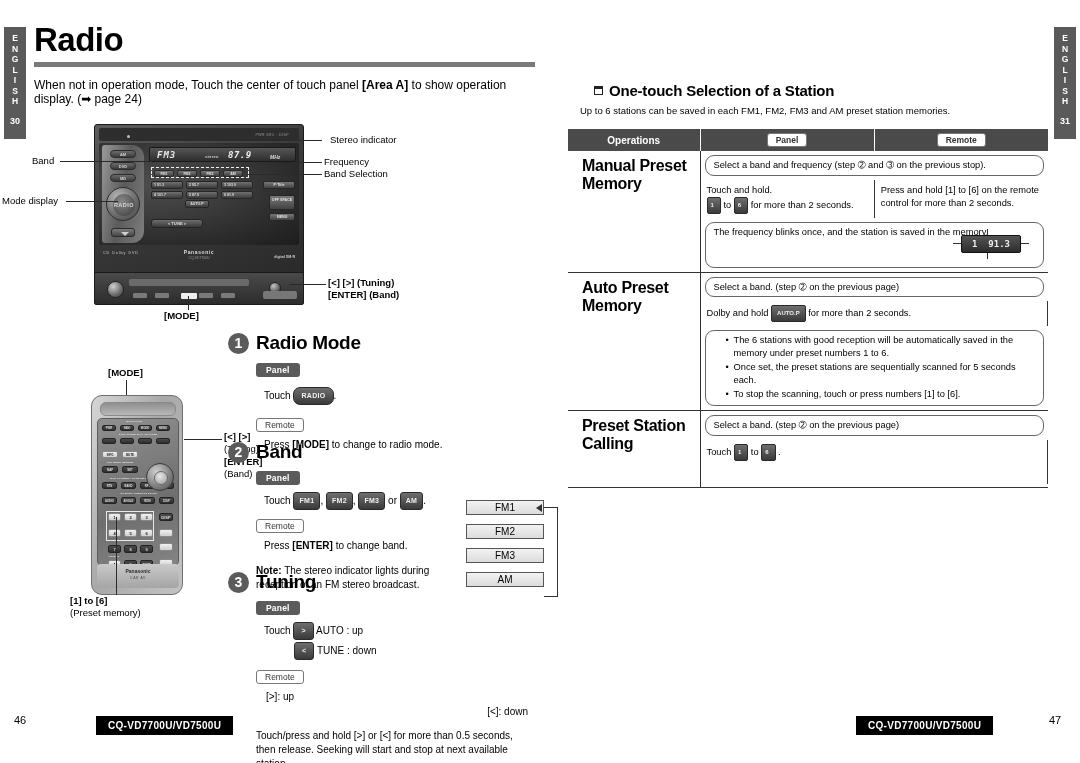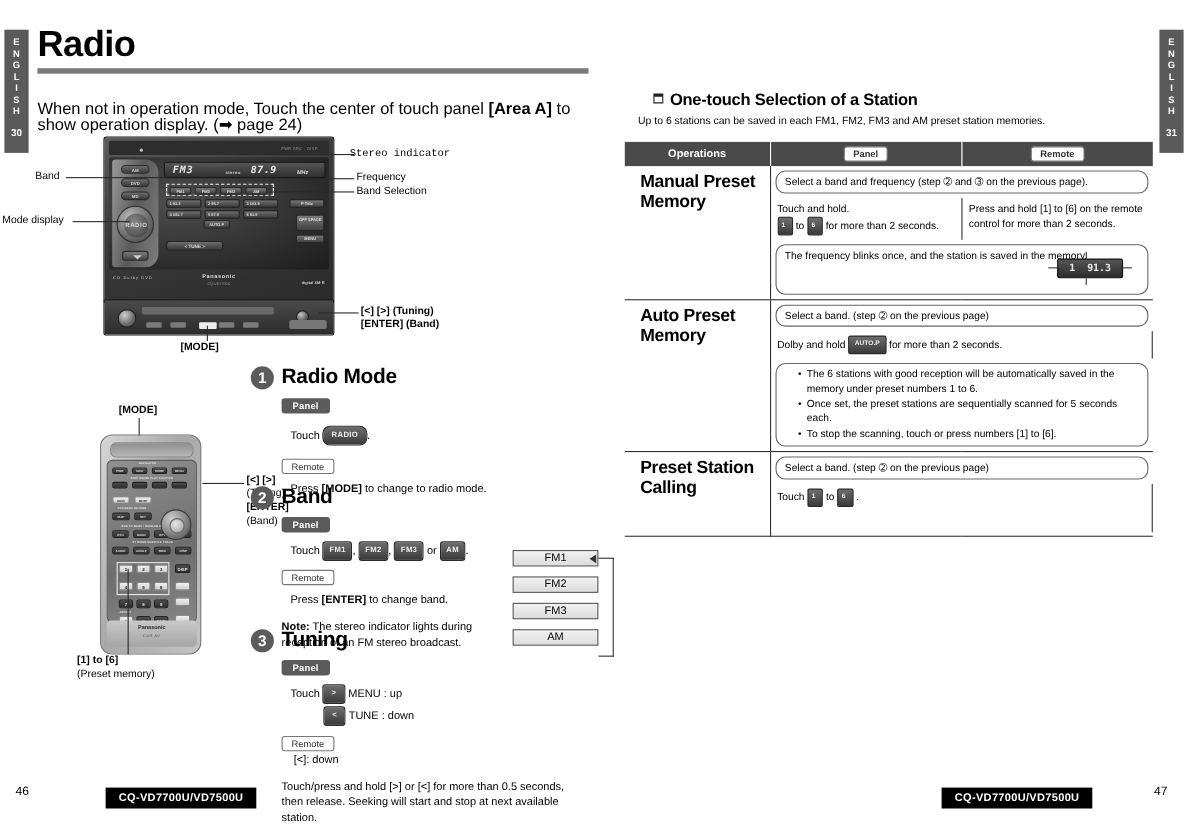--- a/index.html
+++ b/index.html
@@ -32,21 +32,21 @@
 
   
   .col-left { position: absolute; left: 34px; top: 22px; width: 500px; height: 700px; }
 
   .title {
     font-size: 33px; font-weight: bold; letter-spacing: -0.5px;
     line-height: 36px;
   }
   .title-rule { margin-top: 4px; height: 5px; background: #7a7a7a; width: 501px; }
 
-  .intro { margin-top: 26px; font-size: 15px; line-height: 14px; }
+  .intro { margin-top: 11px; font-size: 12px; line-height: 14px; }
   .b { font-weight: bold; }
 
   
   .device-wrap { position: absolute; left: 60px; top: 102px; width: 220px; height: 185px; }
   .device {
     position: absolute; left: 0; top: 0; width: 210px; height: 152px;
     background: linear-gradient(160deg,#5d5d5d 0%,#3b3b3b 40%,#2a2a2a 100%);
     border: 1px solid #1b1b1b; border-radius: 3px;
   }
   .dev-topbar {
@@ -353,21 +353,21 @@
           <i style="left:0px"></i>
           <i style="left:22px"></i>
           <i style="left:66px"></i>
           <i style="left:88px"></i>
         </div>
         <div class="base-mode"></div>
         <div class="base-rt"></div>
       </div>
 
       <div class="cl-line" style="left:118px; top:16px; width:110px;"></div>
-      <div class="callout" style="left:224px; top:10px;font-family:Liberation Mono, monospace;">Stereo indicator</div>
+      <div class="callout" style="left:236px; top:10px;">Stereo indicator</div>
 
       <div class="cl-line" style="left:182px; top:38px; width:46px;"></div>
       <div class="callout" style="left:230px; top:32px;">Frequency</div>
 
       <div class="cl-line" style="left:155px; top:50px; width:73px;"></div>
       <div class="callout" style="left:230px; top:44px;">Band Selection</div>
 
       <div class="cl-line" style="left:-34px; top:37px; width:92px;"></div>
       <div class="callout" style="left:-62px; top:31px;">Band</div>
 
@@ -508,30 +508,31 @@
 
     <div class="step" style="left:194px; top:550px; width:300px;">
       <div class="step-num">3</div>
       <div class="step-title">Tuning</div>
       <div style="margin-left:28px; margin-top:25px;">
         <span class="badge-panel">Panel</span>
       </div>
       <div class="txt" style="margin-left:36px; margin-top:7px;">
         <span>Touch</span>
         <span class="key" style="padding:1px 7px;">&gt;</span>
-        <span>MENU : up</span>
+        <span>AUTO : up</span>
       </div>
       <div class="txt" style="margin-left:66px; margin-top:2px;">
         <span class="key" style="padding:1px 7px;">&lt;</span>
         <span>TUNE : down</span>
       </div>
       <div style="margin-left:28px; margin-top:6px;">
         <span class="badge-remote">Remote</span>
       </div>
-      <div class="txt" style="margin-left:39px; margin-top:1px;">[&lt;]: down</div>
+      <div class="txt" style="margin-left:38px; margin-top:6px;">[&gt;]: up</div>
+      <div class="txt" style="margin-left:60px; margin-top:1px;text-align:right;">[&lt;]: down</div>
       <div class="txt" style="margin-left:28px; margin-top:10px; width:258px;">Touch/press and hold [&gt;] or [&lt;] for more than 0.5 seconds, then release. Seeking will start and stop at next available station.</div>
     </div>
 
   </div>
 
   <div class="col-right">
 
     <div class="h2">
       <span class="sq"></span><span>One-touch Selection of a Station</span>
     </div>
@@ -544,21 +545,21 @@
           <th style="width:174px;"><span class="badge-remote">Panel</span></th>
           <th style="width:174px;"><span class="badge-remote">Remote</span></th>
         </tr>
       </thead>
       <tbody>
 
         <tr>
           <td class="opname vdivide">Manual Preset Memory</td>
           <td colspan="2" style="padding:0;">
             <div class="rounded-note">
-              <span>Select a band and frequency (step ➁ and ➂ on the previous page).</span>
+              <span>Select a band and frequency (step ➁ and ➂ on the previous stop).</span>
             </div>
             <div class="split">
               <div>
                 <span>Touch and hold.</span><br>
                 <span class="tiny-key">1</span><span> to </span><span class="tiny-key">6</span><span> for more than 2 seconds.</span>
               </div>
               <div>Press and hold [1] to [6] on the remote control for more than 2 seconds.</div>
             </div>
             <div class="rounded-note" style="position:relative; min-height:46px;">
               <div style="width:290px;">The frequency blinks once, and the station is saved in the memory.</div>

